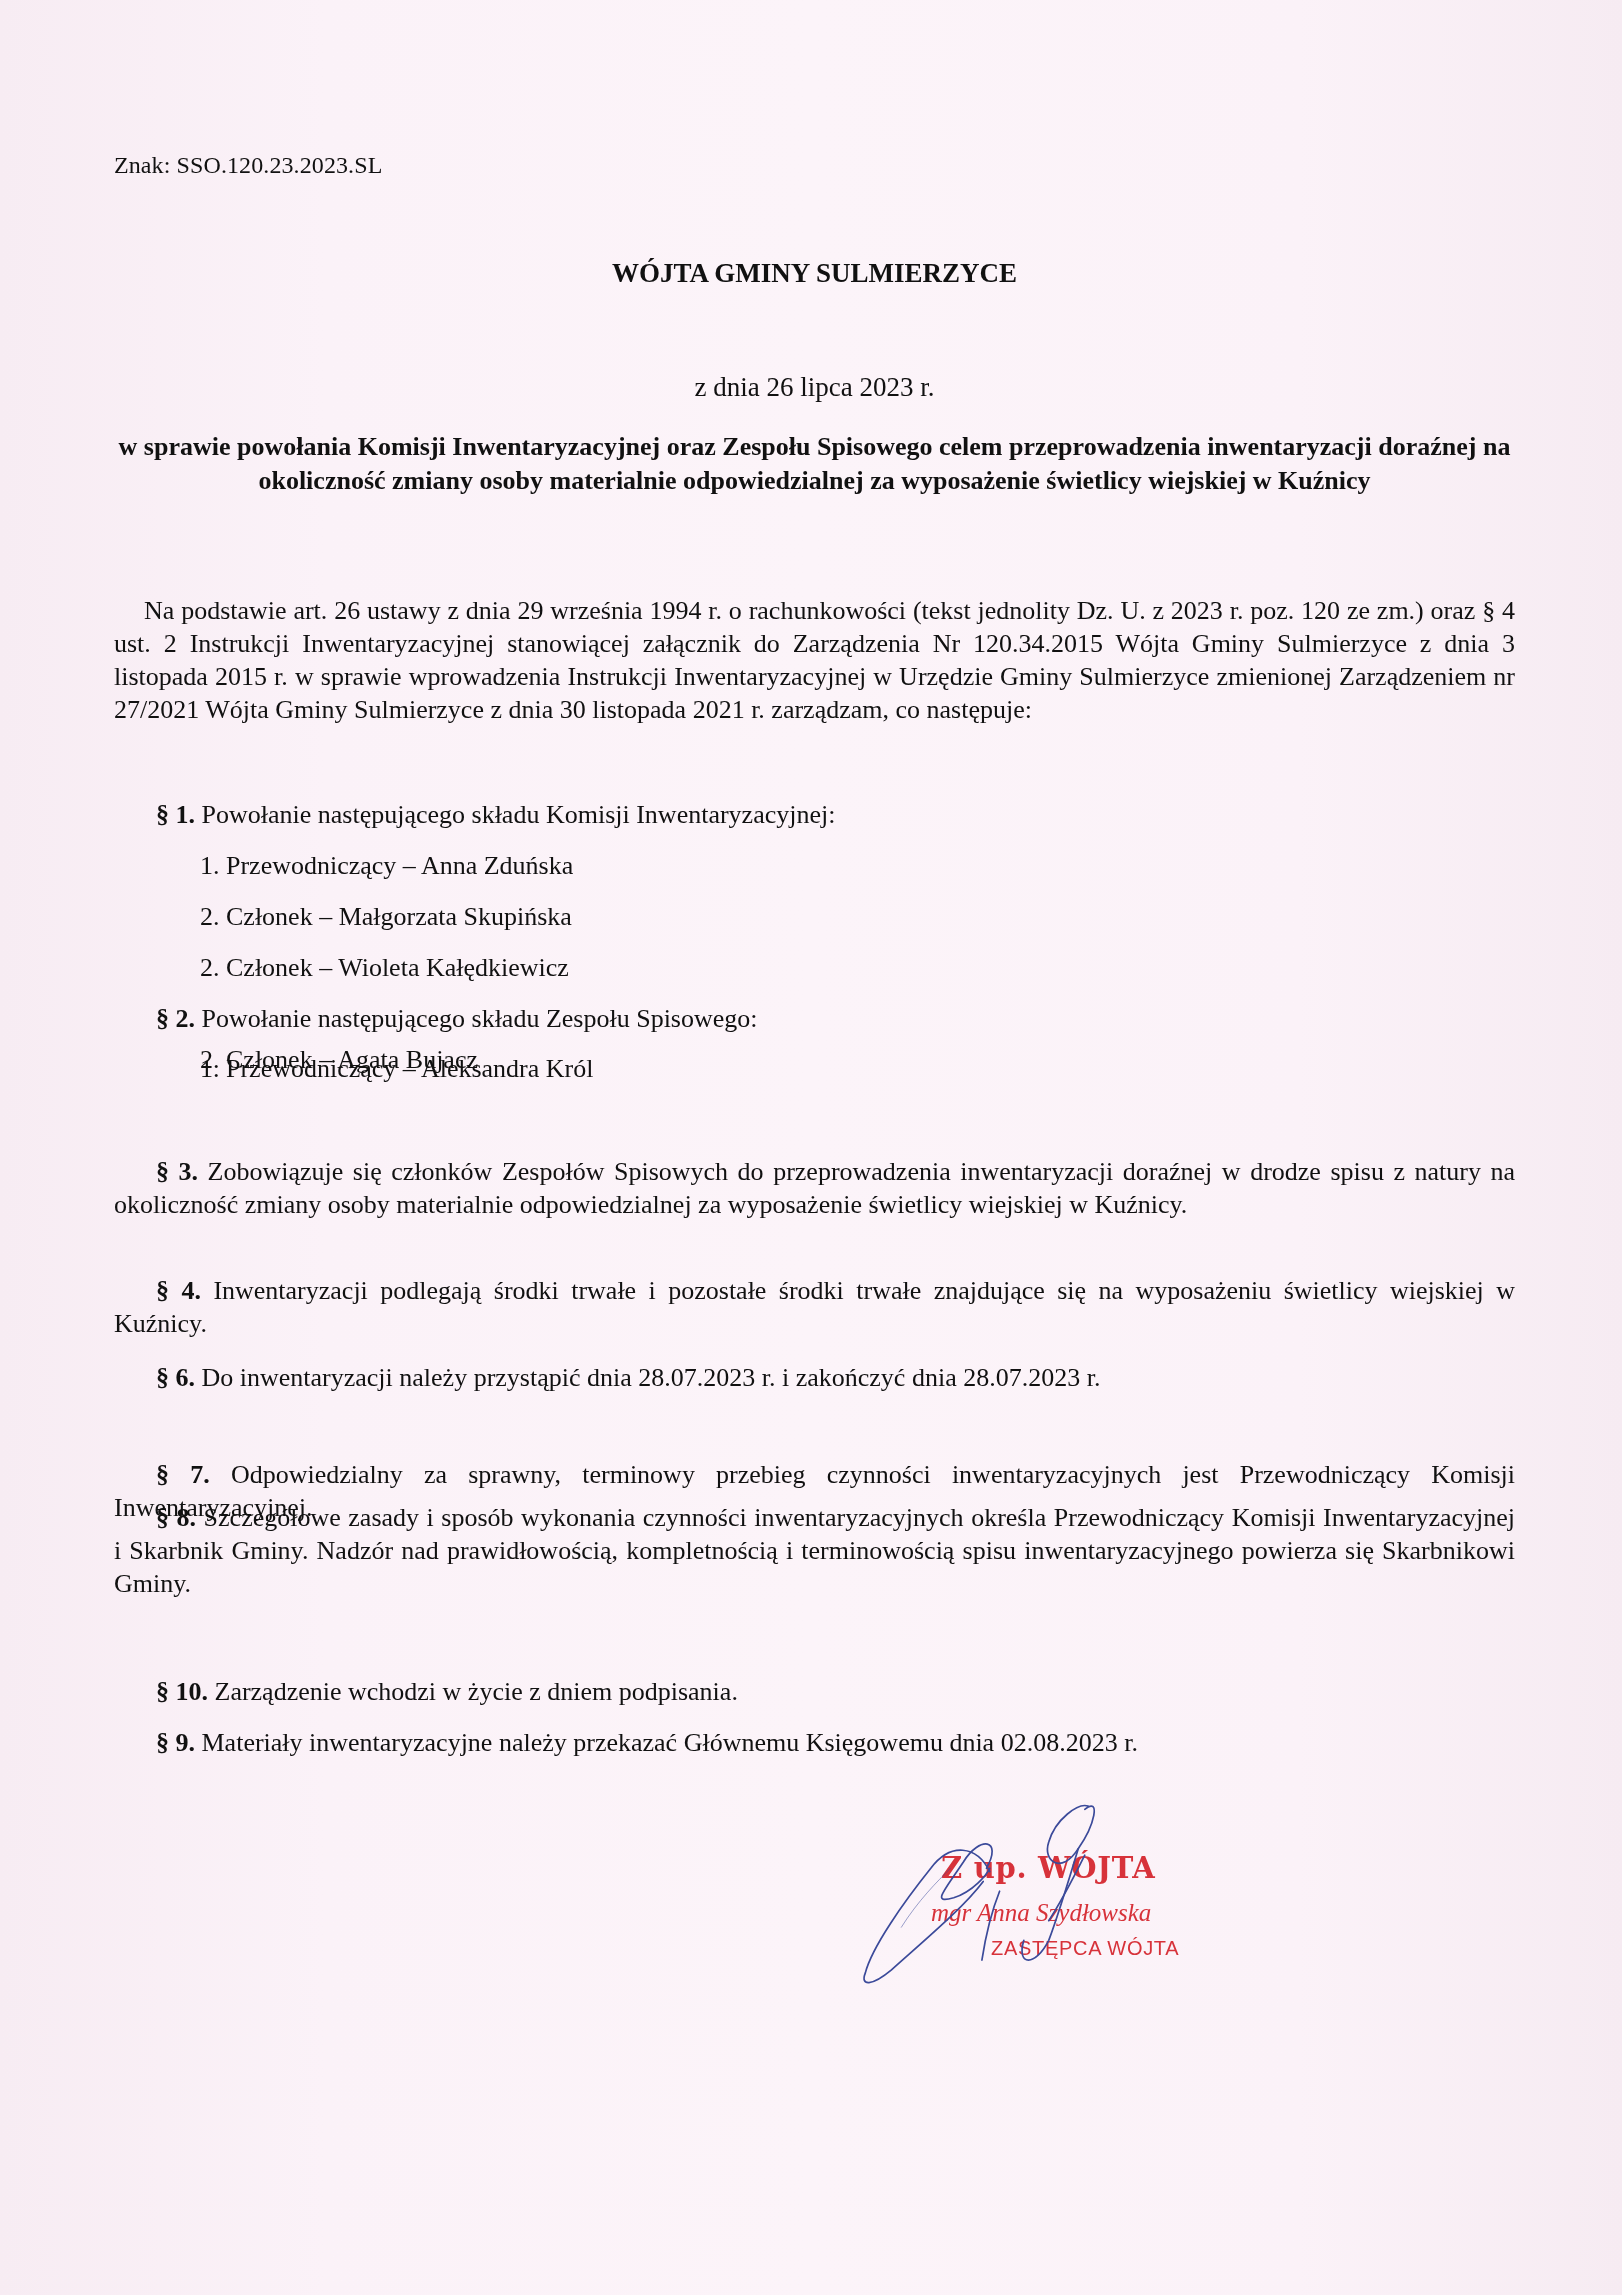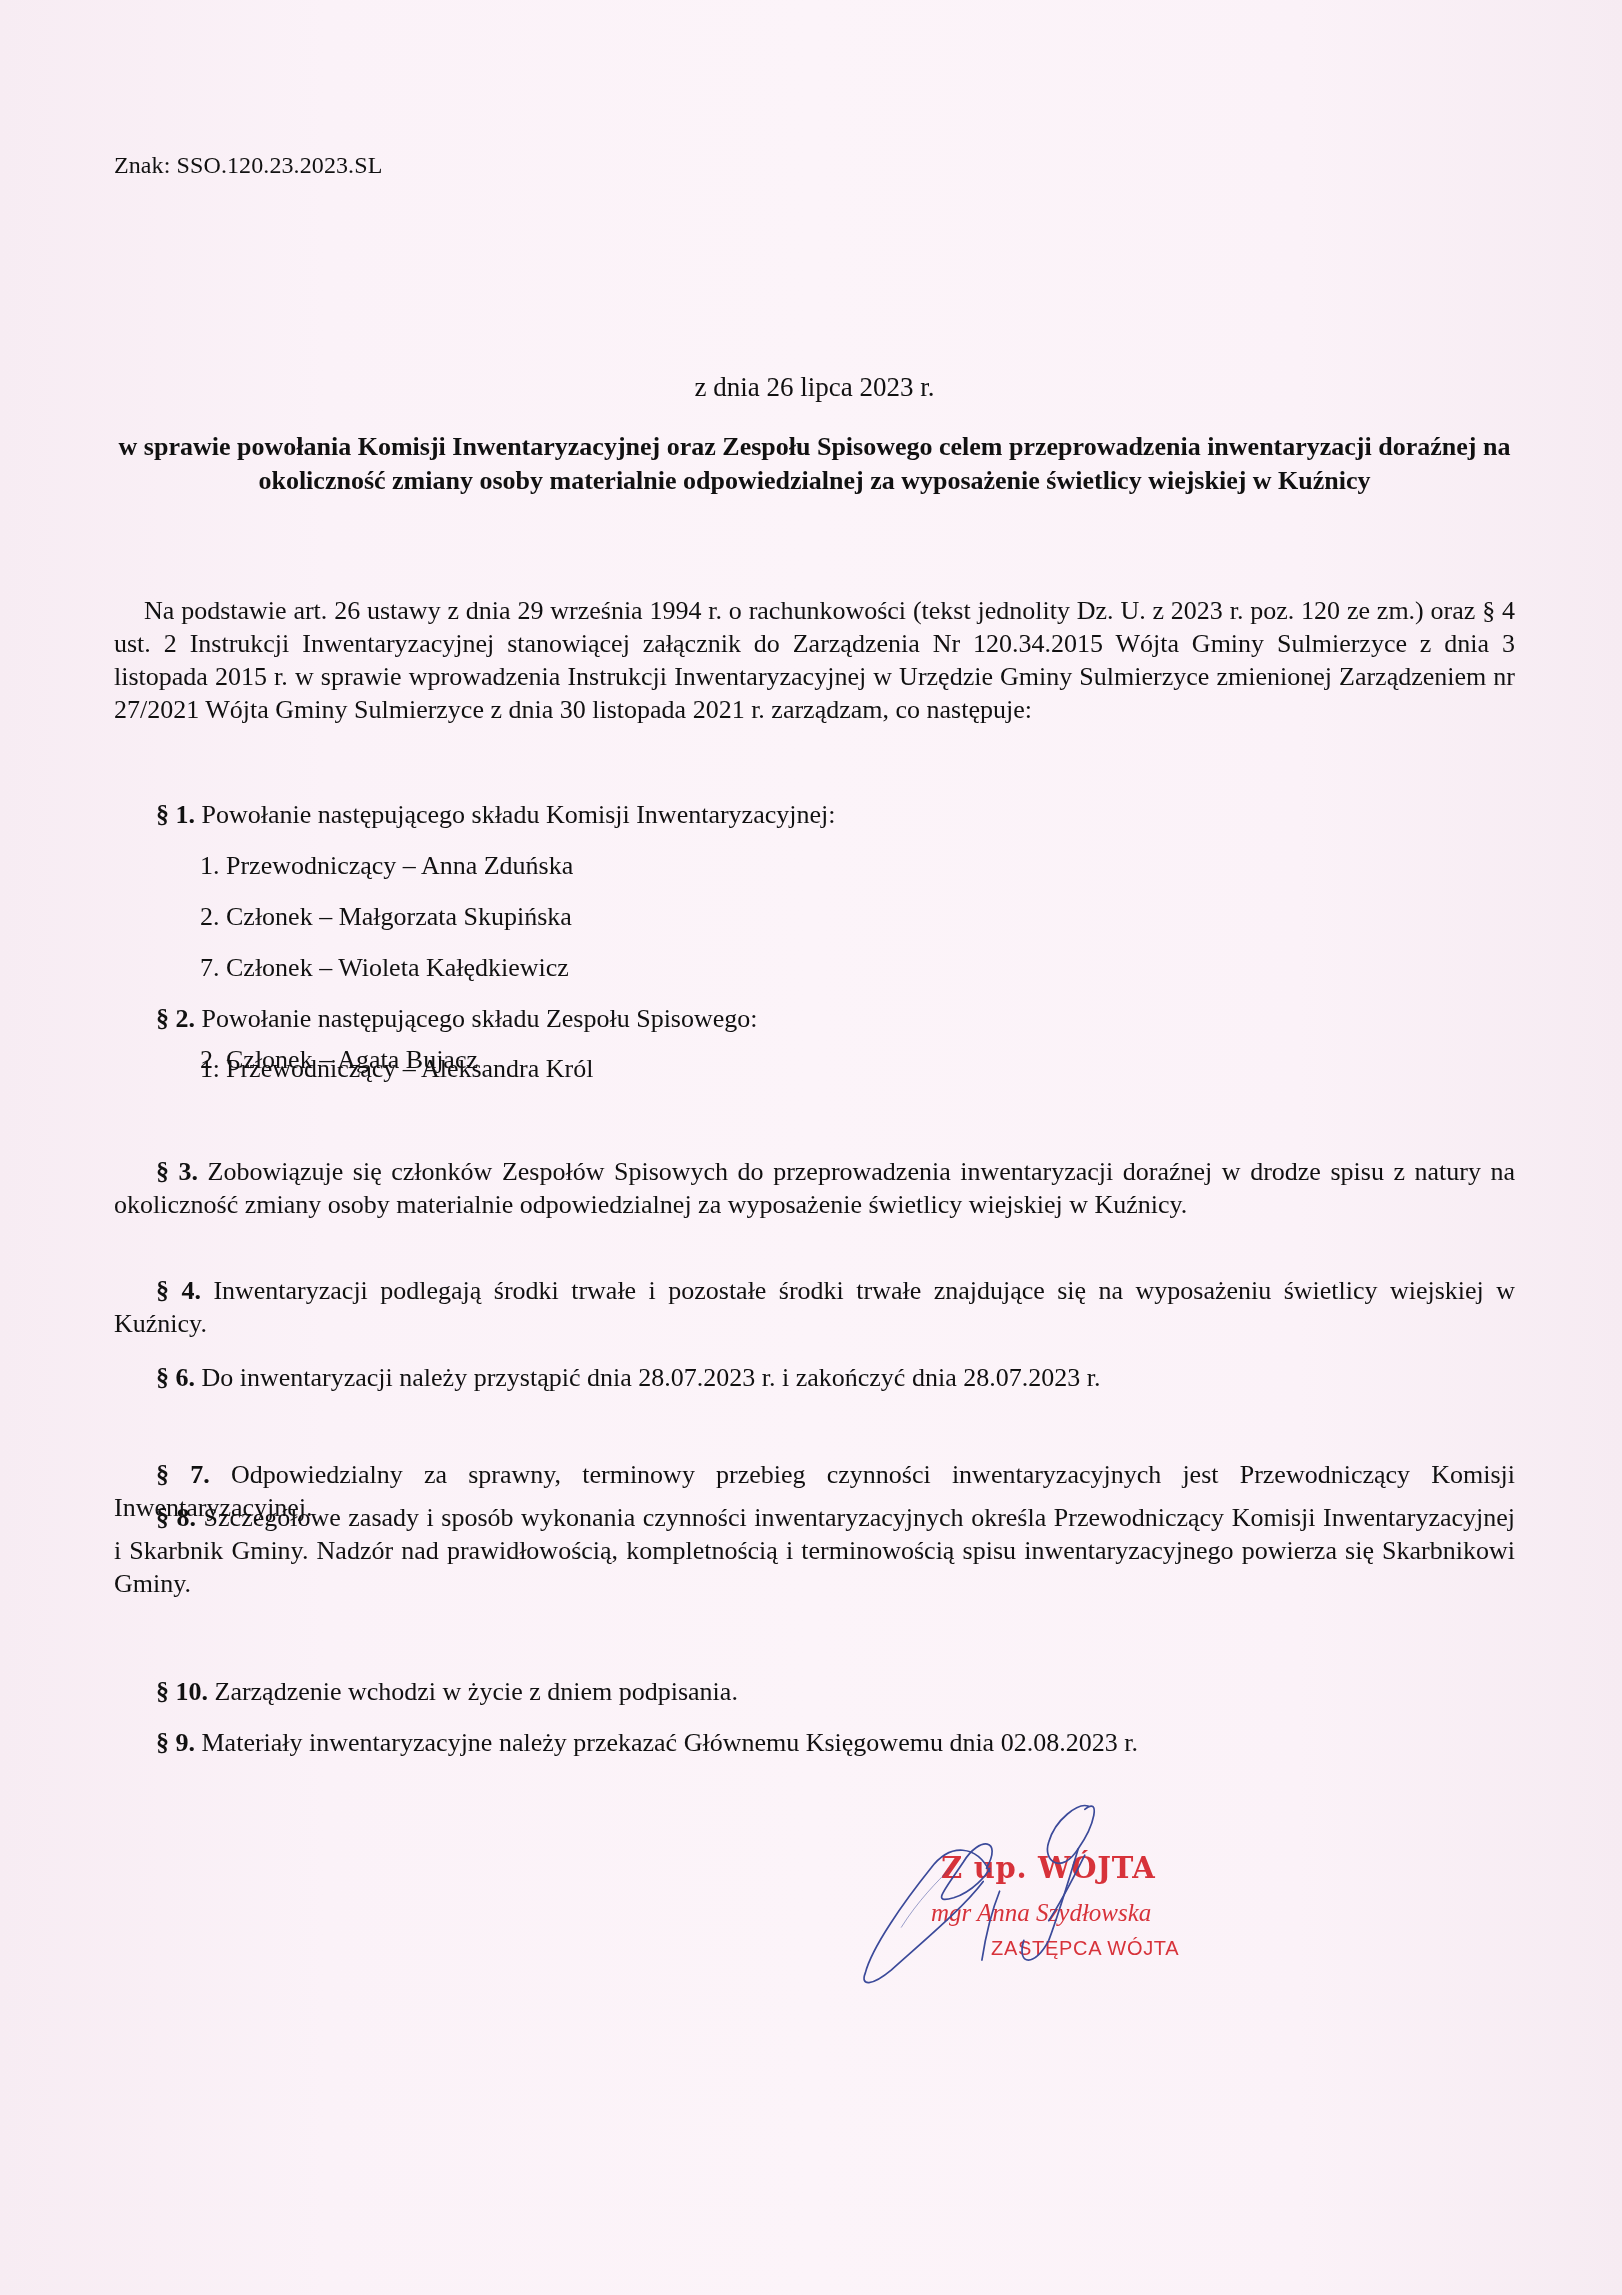--- a/index.html
+++ b/index.html
@@ -128,35 +128,36 @@
   </style>
 </head>
 <body>
 
 <div class="page">
   <div class="content">
 
     <div class="ref">Znak: SSO.120.23.2023.SL</div>
 
     <div class="title-block">
+      <div>WÓJTA GMINY SULMIERZYCE</div>
     </div>
 
     <div class="date-line">z dnia 26 lipca 2023 r.</div>
 
     <div class="subject">w sprawie powołania Komisji Inwentaryzacyjnej oraz Zespołu Spisowego celem przeprowadzenia inwentaryzacji doraźnej na okoliczność zmiany osoby materialnie odpowiedzialnej za wyposażenie świetlicy wiejskiej w Kuźnicy</div>
 
     <div class="preamble">Na podstawie art. 26 ustawy z dnia 29 września 1994 r. o rachunkowości (tekst jednolity Dz. U. z 2023 r. poz. 120 ze zm.) oraz § 4 ust. 2 Instrukcji Inwentaryzacyjnej stanowiącej załącznik do Zarządzenia Nr 120.34.2015 Wójta Gminy Sulmierzyce z dnia 3 listopada 2015 r. w sprawie wprowadzenia Instrukcji Inwentaryzacyjnej w Urzędzie Gminy Sulmierzyce zmienionej Zarządzeniem nr 27/2021 Wójta Gminy Sulmierzyce z dnia 30 listopada 2021 r. zarządzam, co następuje:</div>
 
     <div class="para" style="top:798px;">
       <b>§ 1.</b>
       <span>Powołanie następującego składu Komisji Inwentaryzacyjnej:</span>
     </div>
     <div class="list-item" style="top:849px;">1. Przewodniczący – Anna Zduńska</div>
     <div class="list-item" style="top:900px;">2. Członek – Małgorzata Skupińska</div>
-    <div class="list-item" style="top:951px;">7. Członek – Wioleta Kałędkiewicz</div>
+    <div class="list-item" style="top:951px;">2. Członek – Wioleta Kałędkiewicz</div>
 
     <div class="para" style="top:1002px;">
       <b>§ 2.</b>
       <span>Powołanie następującego składu Zespołu Spisowego:</span>
     </div>
     <div class="list-item" style="top:1052px;">1. Przewodniczący – Aleksandra Król</div>
     <div class="list-item" style="top:1043px;">2. Członek – Agata Bujacz</div>
 
     <div class="para" style="top:1155px;">
       <b>§ 3.</b>

